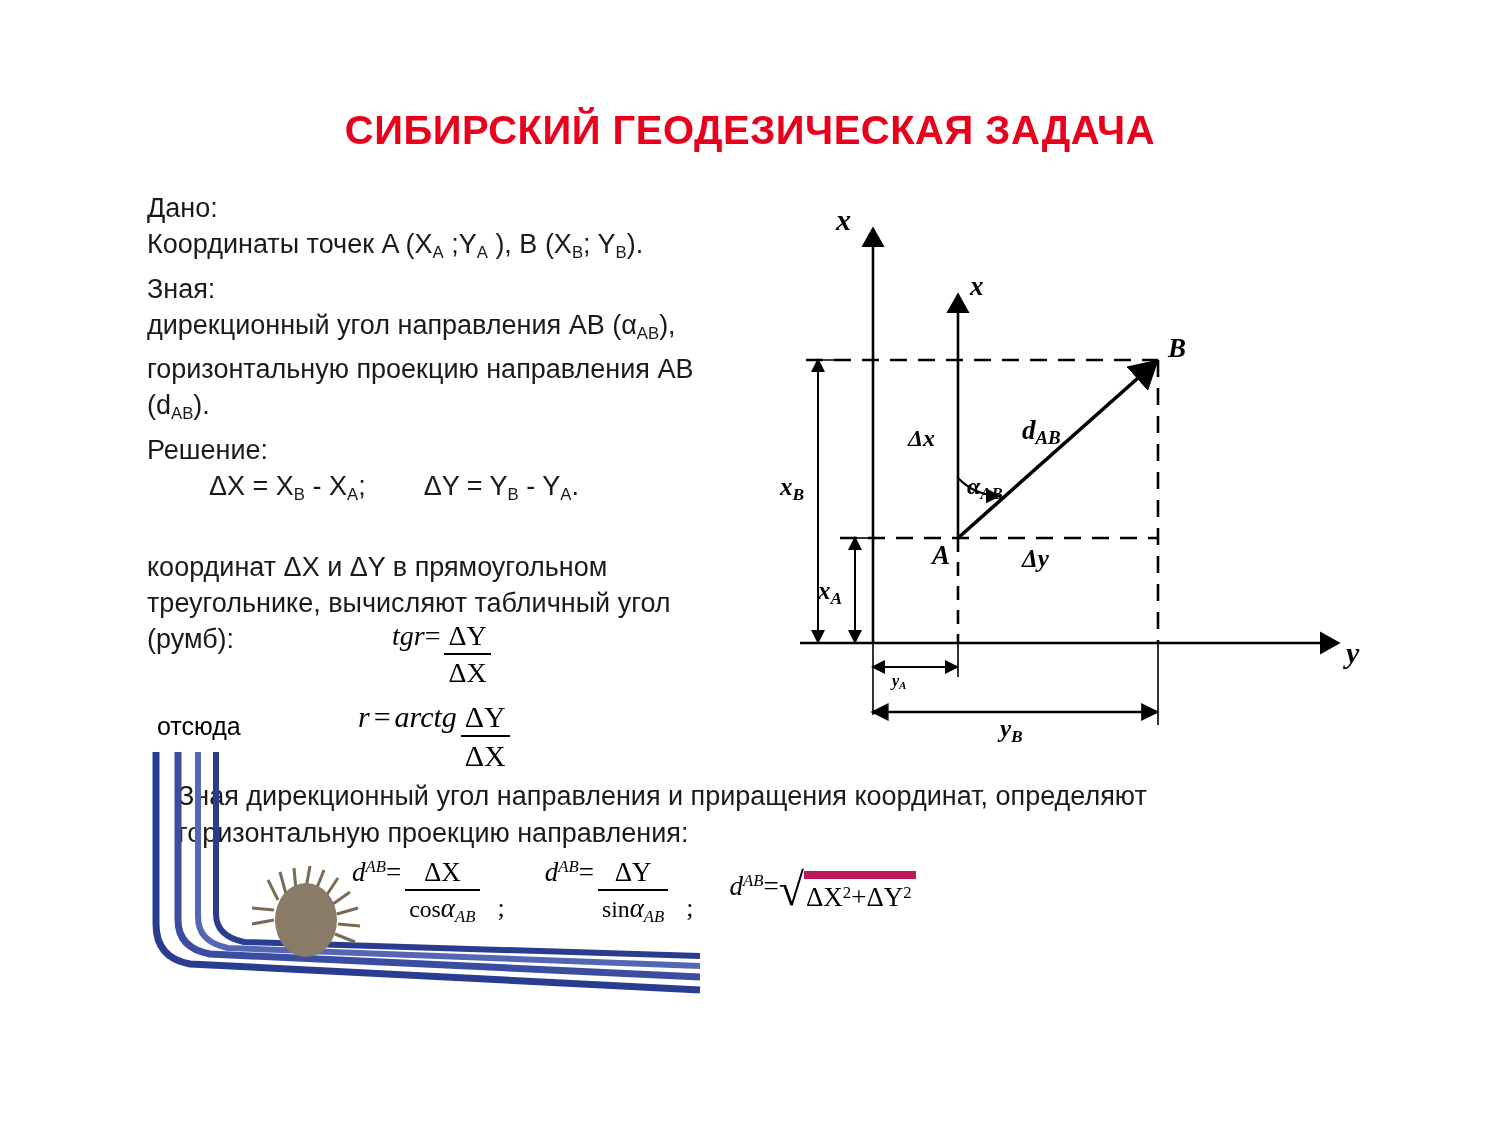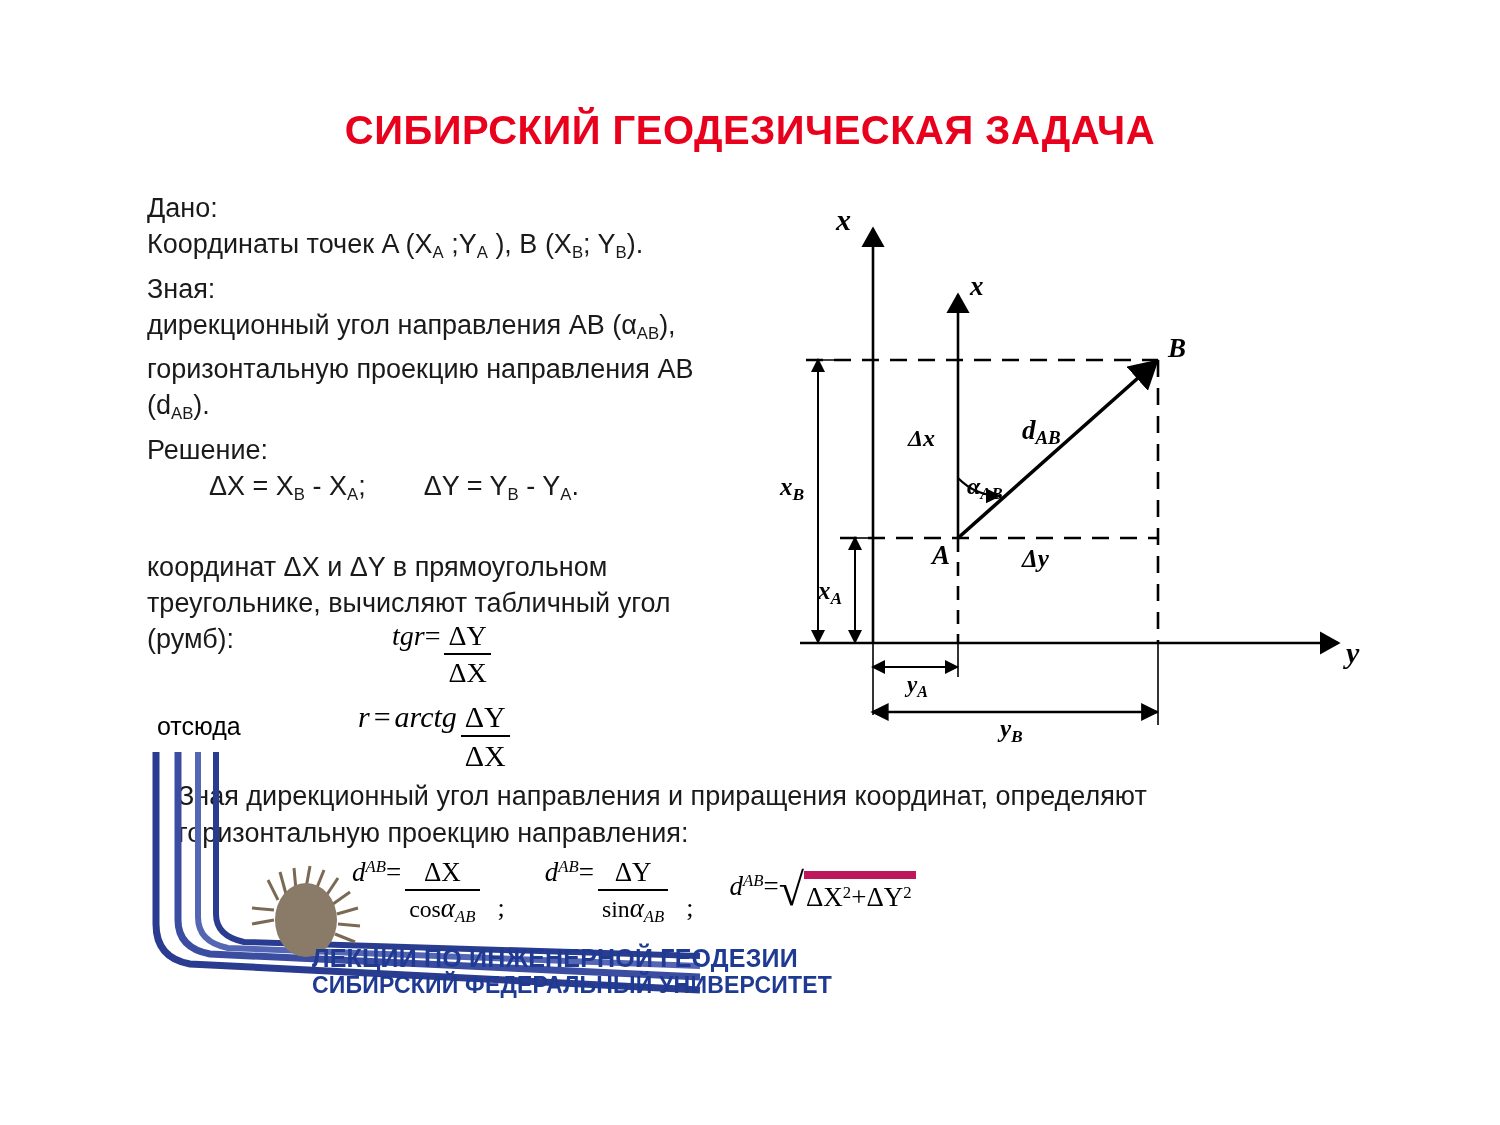--- a/index.html
+++ b/index.html
@@ -214,24 +214,20 @@
           <path d="M197,162 L218,156"></path>
         <path d="M198,172 L220,174"></path>
           <path d="M195,182 L215,190"></path>
         <path d="M134,158 L112,156"></path>
           <path d="M134,168 L112,172"></path>
       </g>
       <ellipse cx="166" cy="168" rx="31" ry="37" fill="#8a7b68"></ellipse>
     </g>
   </svg>
 
-  <div id="logo-text">
-    <div id="logo-line1">ЛЕКЦИИ ПО ИНЖЕНЕРНОЙ ГЕОДЕЗИИ</div>
-    <div id="logo-line2">СИБИРСКИЙ ФЕДЕРАЛЬНЫЙ УНИВЕРСИТЕТ</div>
-  </div>
 
   <div id="diagram">
     <svg width="620" height="560" viewBox="0 0 620 560">
       <defs>
         <marker id="arr" markerWidth="9" markerHeight="9" refX="7" refY="4.5" orient="auto">
           <path d="M0,0 L8,4.5 L0,9 z" fill="#000"></path>
         </marker>
         <marker id="arrs" markerWidth="8" markerHeight="8" refX="6.5" refY="4" orient="auto">
           <path d="M0,0.5 L7,4 L0,7.5 z" fill="#000"></path>
         </marker>
@@ -286,17 +282,17 @@
 
     <span class="dlabel" style="left:262px;top:230px;font-size:27px;"><span>d</span><sub style="font-size:0.7em">AB</sub></span>
 
     <span class="dlabel" style="left:207px;top:288px;font-size:24px;"><span>α</span><sub style="font-size:0.7em">AB</sub></span>
 
     <span class="dlabel" style="left:148px;top:240px;font-size:24px;">Δx</span>
     <span class="dlabel" style="left:262px;top:360px;font-size:25px;">Δy</span>
 
     <span class="dlabel" style="left:20px;top:288px;font-size:25px;"><span>x</span><sub style="font-size:0.7em">B</sub></span>
     <span class="dlabel" style="left:58px;top:392px;font-size:25px;"><span>x</span><sub style="font-size:0.7em">A</sub></span>
-    <span class="dlabel" style="left:147px;top:487px;font-size:23px;"><span>y</span><sub style="font-size:0.7em">A</sub></span>
+    <span class="dlabel" style="left:132px;top:487px;font-size:16px;"><span>y</span><sub style="font-size:0.7em">A</sub></span>
     <span class="dlabel" style="left:240px;top:530px;font-size:25px;"><span>y</span><sub style="font-size:0.7em">B</sub></span>
   </div>
 
 </div>
 
 </body></html>

